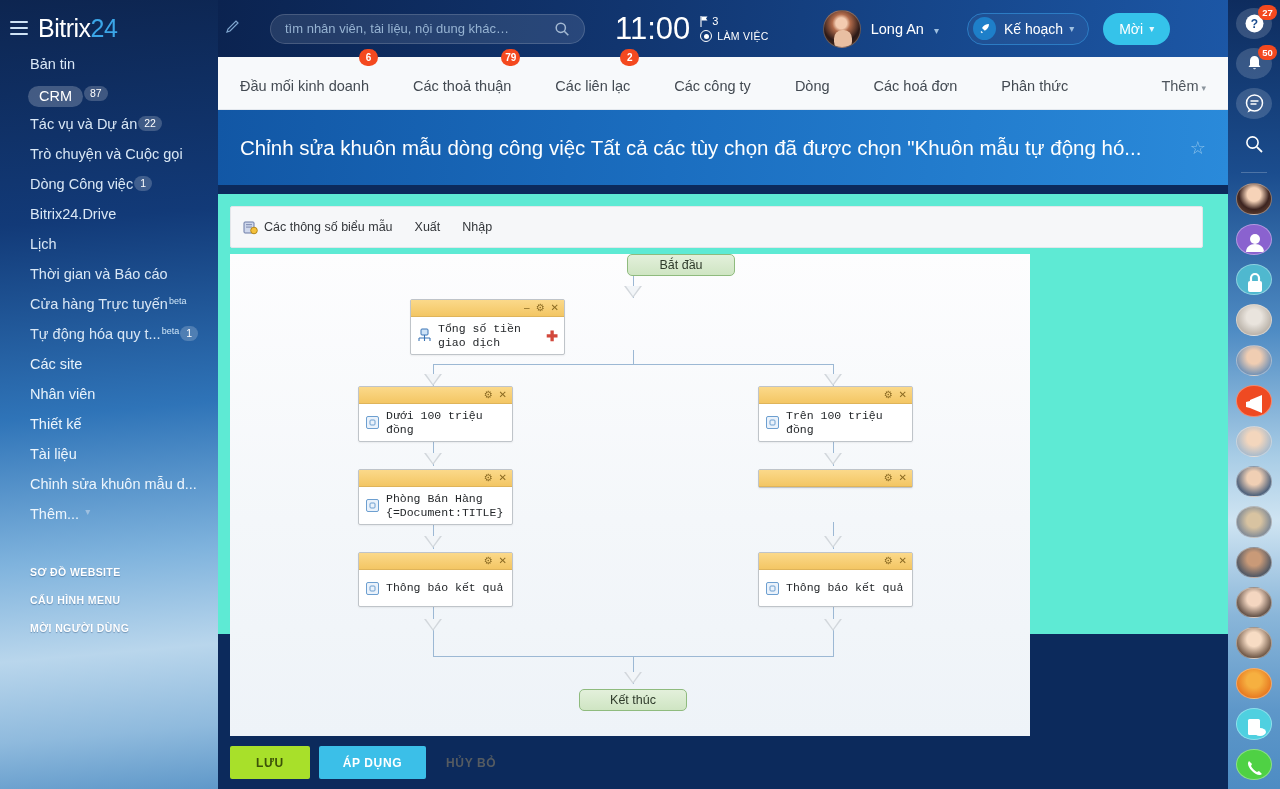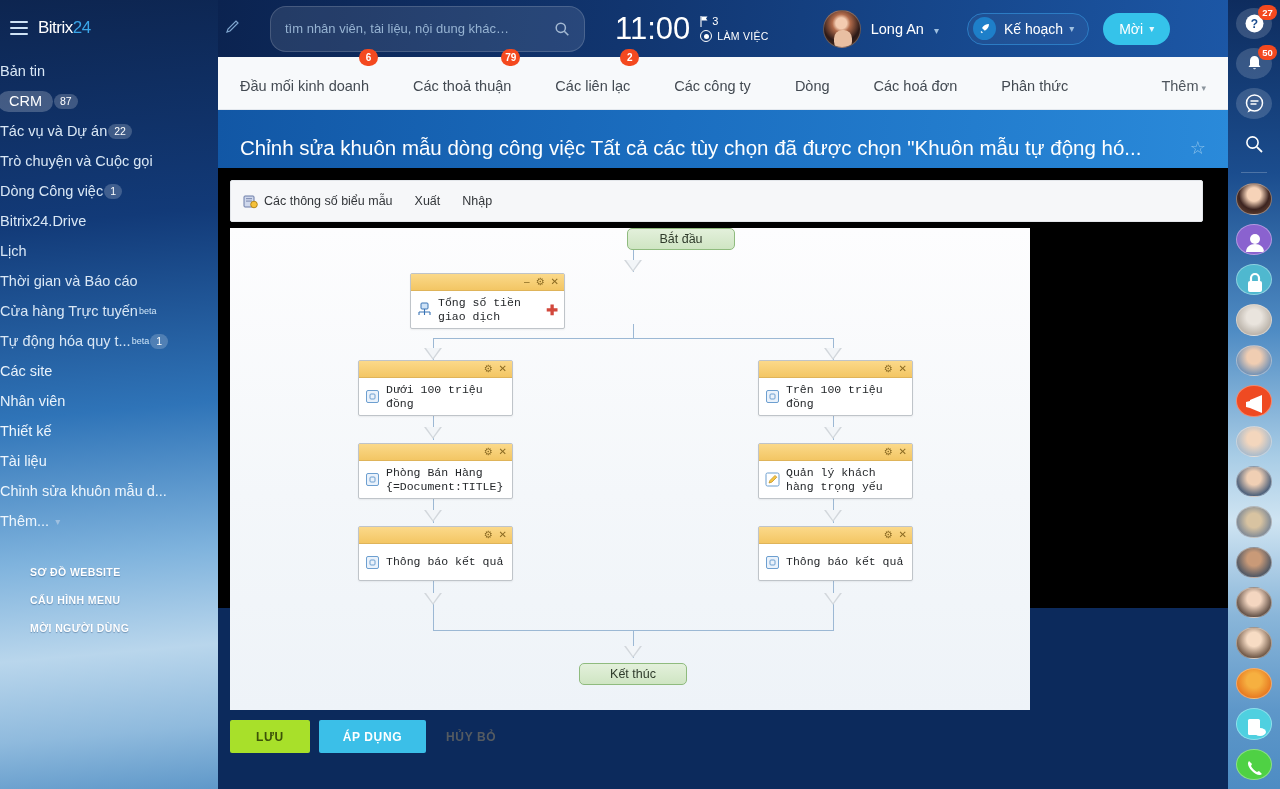--- a/index.html
+++ b/index.html
@@ -17,27 +17,27 @@
     background: linear-gradient(175deg, #0d2550 0%, #123a78 28%, #2f74b8 52%,
                 #7fb3dd 70%, #b9d6ec 82%, #8fbadd 92%, #5f98c9 100%);
     overflow: hidden;
   }
   .sb-logo { display: flex; align-items: center; height: 56px; padding-left: 10px; }
   .burger { width: 18px; height: 14px; margin-right: 10px; position: relative; cursor: pointer; }
   .burger i { position: absolute; left: 0; width: 18px; height: 2px; background: #cfe3f5; border-radius: 1px; }
   .burger i:nth-child(1) { top: 0; }
   .burger i:nth-child(2) { top: 6px; }
   .burger i:nth-child(3) { top: 12px; }
-  .logo-text { font-size: 17px; font-weight: bold; color: #ffffff; letter-spacing: -0.5px; text-align: center; }
+  .logo-text { font-size: 25px; font-weight: bold; color: #ffffff; letter-spacing: -0.5px; text-align: center; }
   .logo-text span { color: #3ba6e8; font-weight: normal; }
 
   .sb-list { margin-top: 0px; }
   .sb-item {
-    display: flex; align-items: center; height: 30px;
-    color: #d9e7f5; font-size: 14.5px;
+    display: flex; align-items: flex-start; height: 30px;
+    padding-left: 30px; color: #d9e7f5; font-size: 14.5px;
     cursor: pointer; white-space: nowrap; position: relative;
   }
   .sb-item.dim { color: #e8f2fb; }
   .sb-item.faded { color: #eef6fd; }
   .sb-item .pill {
     background: rgba(255,255,255,0.22); color: #ffffff;
     border-radius: 11px; padding: 2px 11px; font-size: 14.5px;
     line-height: 17px; margin-left: -2px;
   }
   .sb-item .cnt {
@@ -57,21 +57,21 @@
   .sb-gap { height: 22px; }
 
   
   .topbar {
     position: absolute; left: 218px; top: 0; width: 1010px; height: 57px;
     background: linear-gradient(100deg, #0b2350 0%, #11356f 40%, #17498f 75%, #1c57a6 100%);
     display: flex; align-items: center;
   }
   .pencil-ic { width: 26px; margin-left: 2px; color: #7fa6cf; font-size: 14px; text-align: center; cursor: pointer; }
   .searchbox {
-    width: 315px; height: 46px; border-radius: 16px;
+    width: 315px; height: 30px; border-radius: 16px;
     background: rgba(255,255,255,0.10); border: 1px solid rgba(255,255,255,0.16);
     margin-left: 24px; display: flex; align-items: center; padding: 0 14px;
   }
   .searchbox input {
     flex: 1; background: transparent; border: none; outline: none;
     color: #cddff0; font-size: 13px; font-family: inherit;
   }
   .searchbox input::placeholder { color: #96b3d2; }
   .s-ic { width: 16px; height: 16px; opacity: .75; }
 
@@ -136,22 +136,22 @@
     display: flex; align-items: center; padding: 0 22px;
   }
   .titletext {
     color: #ffffff; font-size: 20.5px; font-weight: 300; white-space: nowrap;
     overflow: hidden; text-overflow: ellipsis; flex: 1;
   }
   .star { color: #8cc2ea; font-size: 18px; margin-left: 10px; cursor: pointer; }
 
   
   .card {
-    position: absolute; left: 218px; top: 168px; width: 1010px; height: 440px;
-    background: #000000;
+    position: absolute; left: 218px; top: 194px; width: 1010px; height: 440px;
+    background: #5eead4;
   }
   .bp-toolbar {
     position: absolute; left: 12px; top: 12px; width: 973px; height: 42px;
     background: #f6f7f9; border: 1px solid #e3e6ea; border-radius: 2px;
     display: flex; align-items: center; padding-left: 12px;
   }
   .tb-item { display: flex; align-items: center; font-size: 12.5px; color: #33363a; margin-right: 22px; cursor: pointer; }
   .tb-item .ic { margin-right: 6px; display: flex; }
 
   
@@ -485,27 +485,20 @@
                   <rect x="1.5" y="1.5" width="12" height="12" rx="1.5" fill="#eaf2fb" stroke="#6d9fd0"></rect>
                   <rect x="5" y="5" width="5" height="5" rx="1" fill="none" stroke="#6d9fd0"></rect>
                 </svg></span>
               <span class="txt">Phòng Bán Hàng {=Document:TITLE}</span>
             </div>
           </div>
           <div class="node act" style="left: 528px; top: 215px; width: 155px;">
             <div class="hd">
               <span class="g">⚙</span>
               <span class="g">✕</span>
-            </div>
-            <div class="bd">
-              <span class="nic"><svg width="15" height="15" viewBox="0 0 15 15">
-                  <rect x="1" y="1" width="13" height="13" rx="1.5" fill="#fff" stroke="#6d9fd0"></rect>
-                  <path d="M4 11l1-2.6 5-5 1.8 1.8-5 5L4 11z" fill="#f6c343" stroke="#b98d1b" stroke-width=".7"></path>
-                </svg></span>
-              <span class="txt">Quản lý khách hàng trọng yếu</span>
             </div>
           </div>
           <div class="node act" style="left: 128px; top: 298px; width: 155px;">
             <div class="hd">
               <span class="g">⚙</span>
               <span class="g">✕</span>
             </div>
             <div class="bd">
               <span class="nic"><svg width="15" height="15" viewBox="0 0 15 15">
                   <rect x="1.5" y="1.5" width="12" height="12" rx="1.5" fill="#eaf2fb" stroke="#6d9fd0"></rect>

